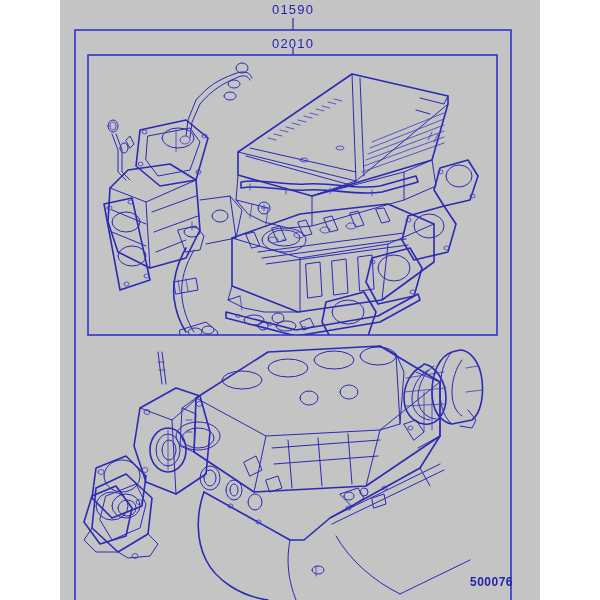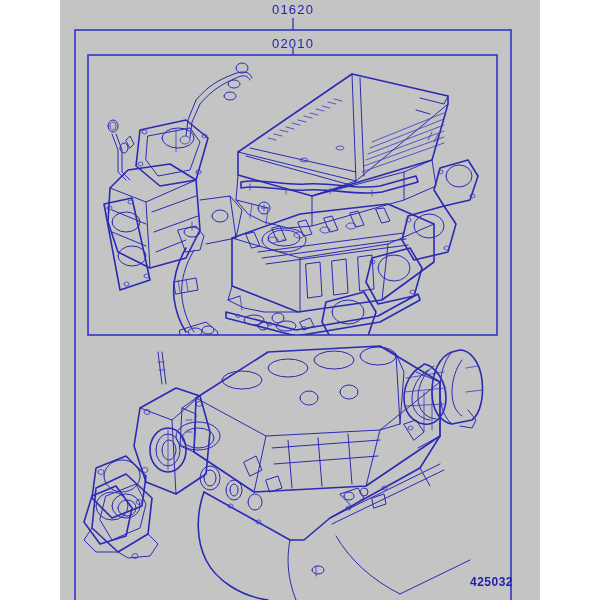--- a/index.html
+++ b/index.html
@@ -411,19 +411,19 @@
         <path class="ln" d="M404 424 L416 420 L424 432 L414 440 Z"></path>
         <path class="lnt" d="M408 428 a2.5 2 0 1 0 5 0 a2.5 2 0 1 0 -5 0"></path>
       </g>
     </g>
 
     <g>
       <path class="ln" d="M400 594 L470 560"></path>
     </g>
   </svg>
 
-  <div class="callout" id="callout-01070">01620</div>
+  <div class="callout" id="callout-01070">01590</div>
 
   <div class="callout" id="callout-01080">02010</div>
 
-  <div class="callout" id="callout-500076">425032</div>
+  <div class="callout" id="callout-500076">500076</div>
 
 </div>
 
 </body></html>

